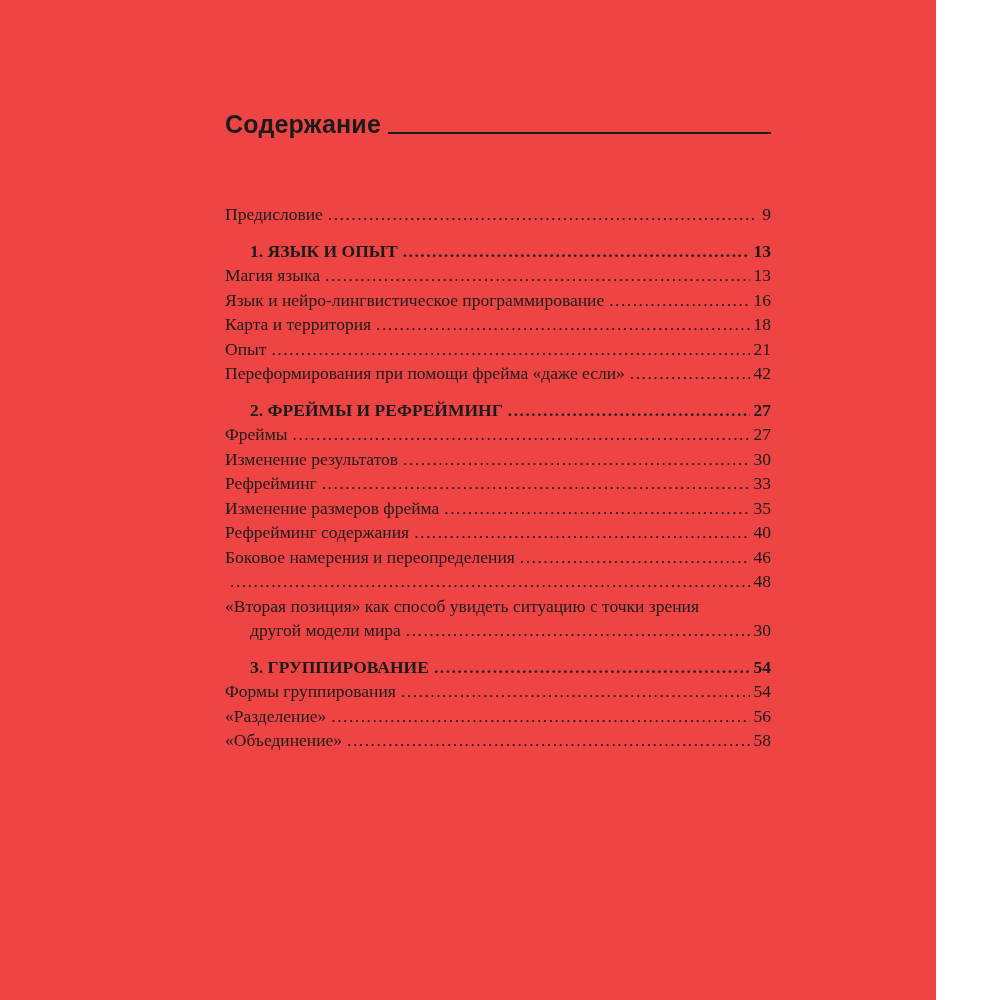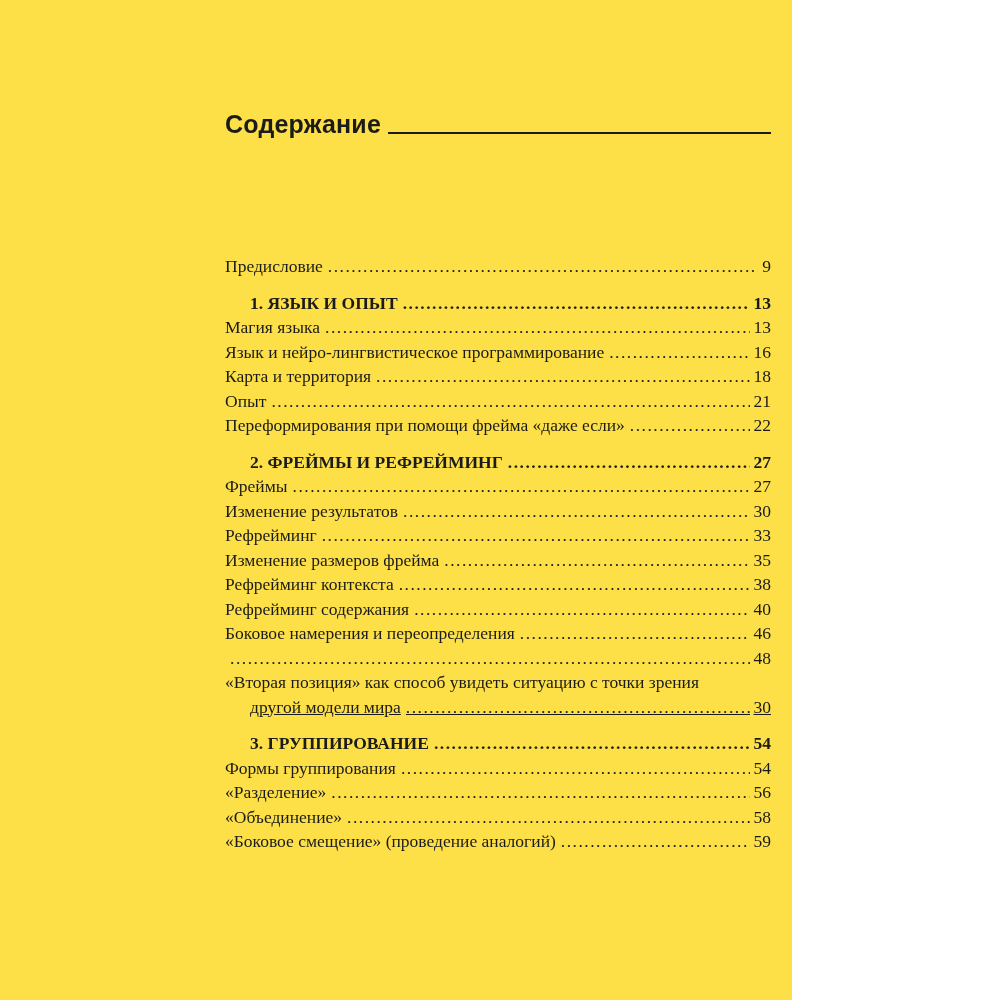--- a/index.html
+++ b/index.html
@@ -4,22 +4,22 @@
 <style>
   html, body { margin: 0; padding: 0; }
   body {
     width: 1000px; height: 1000px;
     background: #ffffff;
     font-family: "Liberation Serif", serif;
     color: #1b1b1b;
   }
   .page {
     position: relative;
-    width: 792px; height: 1000px;
-    background: #fde047;
+    width: 936px; height: 1000px;
+    background: #ef4444;
     overflow: hidden;
   }
   .content {
     position: absolute;
     left: 225px; top: 110px;
     width: 546px;
   }
   .header { display: flex; align-items: flex-end; }
   .title {
     font-family: "Liberation Sans", sans-serif;
@@ -28,29 +28,29 @@
     line-height: 28px;
     letter-spacing: 0.2px;
     white-space: nowrap;
   }
   .title-rule {
     flex: 1 1 auto;
     border-bottom: 2px solid #1b1b1b;
     margin-left: 7px;
     margin-bottom: 4px;
   }
-  .toc { margin-top: 116px; }
+  .toc { margin-top: 64px; }
   .toc-row {
     display: flex;
     align-items: baseline;
     font-size: 17.5px;
     line-height: 24.5px;
   }
   .toc-row.chapter { font-weight: bold; padding-left: 25px; margin-top: 12px; align-items: flex-end; }
-  .toc-row.cont { padding-left: 25px; text-decoration: underline; }
+  .toc-row.cont { padding-left: 25px; }
   .toc-label { white-space: nowrap; }
   .toc-dots {
     flex: 1 1 auto;
     min-width: 0;
     overflow: hidden;
     white-space: nowrap;
     margin: 0 4px 0 5px;
   }
   .toc-dots::after {
     content: "....................................................................................................................................................................................";
@@ -94,21 +94,21 @@
           <span class="toc-page">18</span>
         </div>
         <div class="toc-row">
           <span class="toc-label">Опыт</span>
           <span class="toc-dots"></span>
           <span class="toc-page">21</span>
         </div>
         <div class="toc-row">
           <span class="toc-label">Переформирования при помощи фрейма «даже если»</span>
           <span class="toc-dots"></span>
-          <span class="toc-page">22</span>
+          <span class="toc-page">42</span>
         </div>
         <div class="toc-row chapter">
           <span class="toc-label">2. ФРЕЙМЫ И РЕФРЕЙМИНГ</span>
           <span class="toc-dots"></span>
           <span class="toc-page">27</span>
         </div>
         <div class="toc-row">
           <span class="toc-label">Фреймы</span>
           <span class="toc-dots"></span>
           <span class="toc-page">27</span>
@@ -120,25 +120,20 @@
         </div>
         <div class="toc-row">
           <span class="toc-label">Рефрейминг</span>
           <span class="toc-dots"></span>
           <span class="toc-page">33</span>
         </div>
         <div class="toc-row">
           <span class="toc-label">Изменение размеров фрейма</span>
           <span class="toc-dots"></span>
           <span class="toc-page">35</span>
-        </div>
-        <div class="toc-row">
-          <span class="toc-label">Рефрейминг контекста</span>
-          <span class="toc-dots"></span>
-          <span class="toc-page">38</span>
         </div>
         <div class="toc-row">
           <span class="toc-label">Рефрейминг содержания</span>
           <span class="toc-dots"></span>
           <span class="toc-page">40</span>
         </div>
         <div class="toc-row">
           <span class="toc-label">Боковое намерения и переопределения</span>
           <span class="toc-dots"></span>
           <span class="toc-page">46</span>
@@ -168,20 +163,15 @@
         <div class="toc-row">
           <span class="toc-label">«Разделение»</span>
           <span class="toc-dots"></span>
           <span class="toc-page">56</span>
         </div>
         <div class="toc-row">
           <span class="toc-label">«Объединение»</span>
           <span class="toc-dots"></span>
           <span class="toc-page">58</span>
         </div>
-        <div class="toc-row">
-          <span class="toc-label">«Боковое смещение» (проведение аналогий)</span>
-          <span class="toc-dots"></span>
-          <span class="toc-page">59</span>
-        </div>
       </div>
   </div>
 </div>
 
 </body></html>

